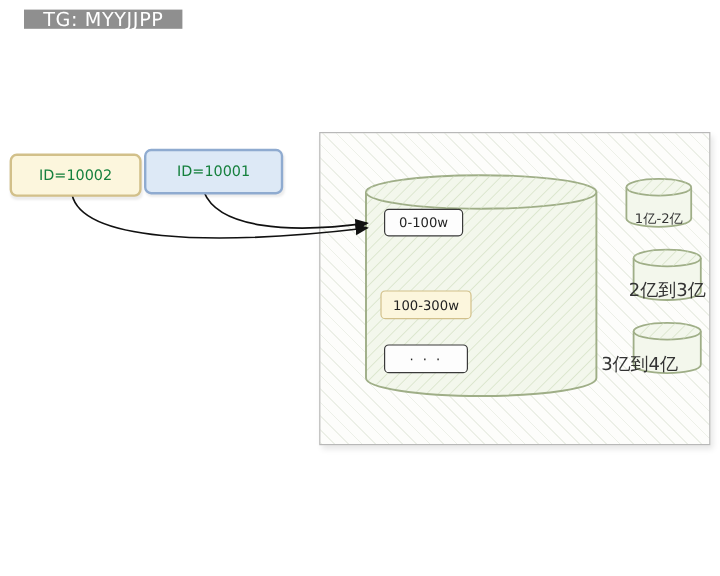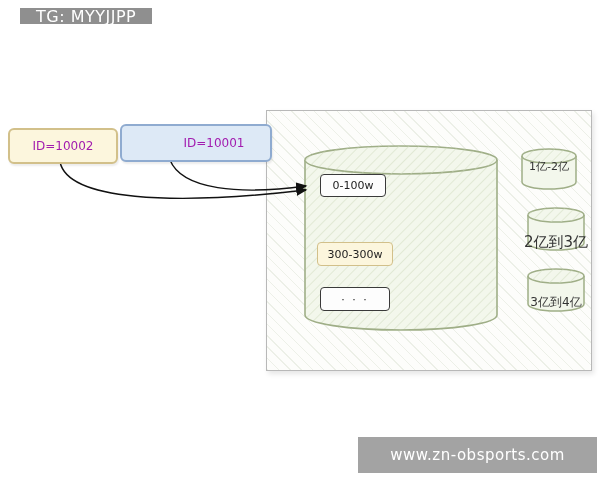--- a/index.html
+++ b/index.html
@@ -7,45 +7,45 @@
     position:relative;width:600px;height:480px;background:#ffffff;overflow:hidden;
     font-family:"DejaVu Sans","Liberation Sans",sans-serif;color:#333;
   }
   
   .badge{position:absolute;color:#fff;display:flex;align-items:center;justify-content:center;}
   .badge-tg{left:8px;top:8px;height:16px;padding:0 16px;background:#8f8f8f;font-size:16px;letter-spacing:.5px;margin-left:12px;}
   .badge-site{left:358px;top:437px;width:239px;height:36px;background:#a3a3a3;font-size:15px;letter-spacing:.5px;}
 
   
   .id-box{position:absolute;border-radius:6px;display:flex;align-items:center;justify-content:center;
-    font-size:12px;color:#a21caf;box-shadow:1px 2px 2px rgba(0,0,0,.08);}
+    font-size:12px;color:#15803d;box-shadow:1px 2px 2px rgba(0,0,0,.08);}
   .id-yellow{left:8px;top:128px;width:106px;height:32px;background:#fcf6dd;border:2px solid #d2c08a;}
-  .id-blue{left:120px;top:124px;width:112px;height:34px;background:#dde9f6;border:2px solid #8fabd0;padding-left:36px;}
+  .id-blue{left:120px;top:124px;width:112px;height:34px;background:#dde9f6;border:2px solid #8fabd0;}
 
   
   .panel{position:absolute;left:266px;top:110px;width:324px;height:259px;
     background:repeating-linear-gradient(45deg, rgba(150,170,130,.16) 0px, rgba(150,170,130,.16) 1px, transparent 1px, transparent 8px), #fdfdfb;
     border:1px solid #b8b8b8;box-shadow:2px 3px 5px rgba(0,0,0,.10);}
 
   svg.layer{position:absolute;left:0;top:0;width:600px;height:480px;pointer-events:none;}
 
   
   .shard{position:absolute;display:flex;align-items:center;justify-content:center;
     font-size:11px;color:#222;border-radius:4px;background:#fdfdfd;border:1.5px solid #3a3a3a;text-align:right;}
   .shard-0{left:320px;top:174px;width:64px;height:21px;}
   .shard-1{left:319px;top:212px;width:72px;height:22px;background:#dde9f6;border-color:#8fabd0;}
   .shard-2{left:317px;top:242px;width:74px;height:22px;background:#fcf6dd;border-color:#d2c08a;}
   .shard-3{left:320px;top:287px;width:68px;height:22px;letter-spacing:2px;}
   .shard-4{left:423px;top:287px;width:62px;height:22px;}
 
   .cyl-label{position:absolute;font-size:12px;color:#333;text-align:center;}
   .main-cyl-label{left:366px;top:339px;width:70px;font-size:13px;}
-  .side-label-0{left:519px;top:159px;width:60px;font-size:11px;}
+  .side-label-0{left:519px;top:175px;width:60px;font-size:11px;}
   .side-label-1{left:521px;top:233px;width:70px;font-size:15px;}
-  .side-label-2{left:521px;top:294px;width:70px;font-size:12px;}
+  .side-label-2{left:498px;top:294px;width:70px;font-size:15px;}
 </style>
 </head>
 <body>
 
 <div class="stage">
 
   <div class="panel"></div>
 
   <svg class="layer" viewBox="0 0 600 480">
     <defs>
@@ -84,26 +84,25 @@
       <path d="M528 276 L528 304 A28 7 0 0 0 584 304 L584 276" fill="none" stroke="#9fae87" stroke-width="1.5"></path>
       <ellipse cx="556" cy="276" rx="28" ry="7" fill="#f3f7ec" stroke="#9fae87" stroke-width="1.5"></ellipse>
       <ellipse cx="556" cy="276" rx="28" ry="7" fill="url(#hatch)" stroke="none"></ellipse>
     </g>
 
     <path d="M60 162 C 68 200, 170 206, 306 190" fill="none" stroke="#111" stroke-width="1.4" marker-end="url(#arrow)"></path>
     <path d="M170 160 C 182 190, 240 195, 306 186" fill="none" stroke="#111" stroke-width="1.4" marker-end="url(#arrow)"></path>
   </svg>
 
   <div class="shard shard-0">0-100w</div>
-  <div class="shard shard-2">300-300w</div>
+  <div class="shard shard-2">100-300w</div>
   <div class="shard shard-3">· · ·</div>
 
   <div class="cyl-label side-label-0">1亿-2亿</div>
   <div class="cyl-label side-label-1">2亿到3亿</div>
   <div class="cyl-label side-label-2">3亿到4亿</div>
 
   <div class="id-box id-yellow">ID=10002</div>
   <div class="id-box id-blue">ID=10001</div>
 
   <div class="badge badge-tg">TG: MYYJJPP</div>
-  <div class="badge badge-site">www.zn-obsports.com</div>
 
 </div>
 
 </body></html>

